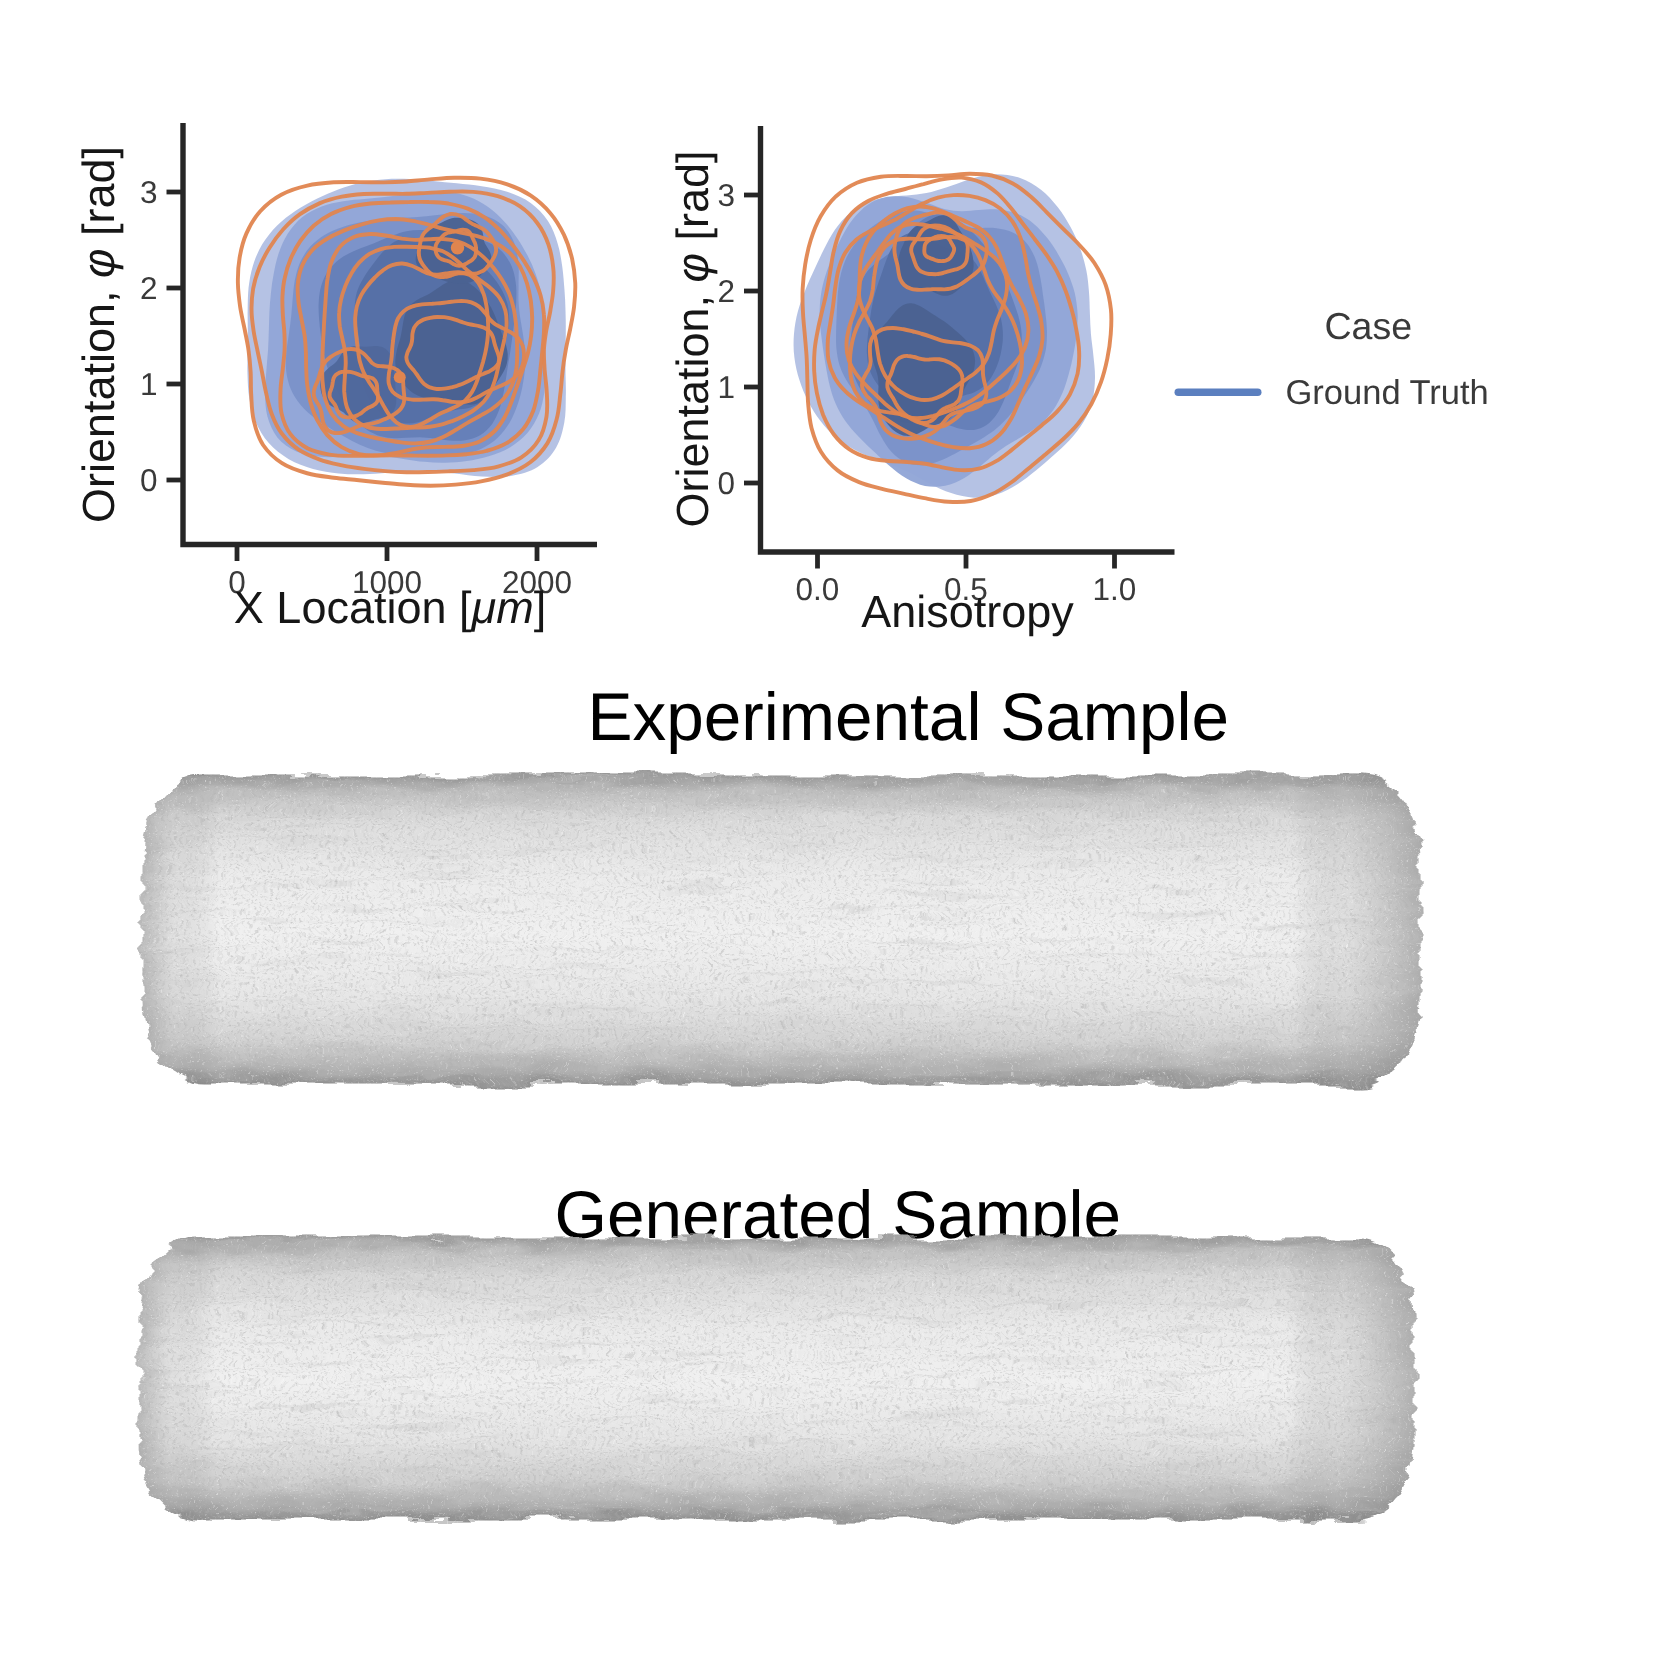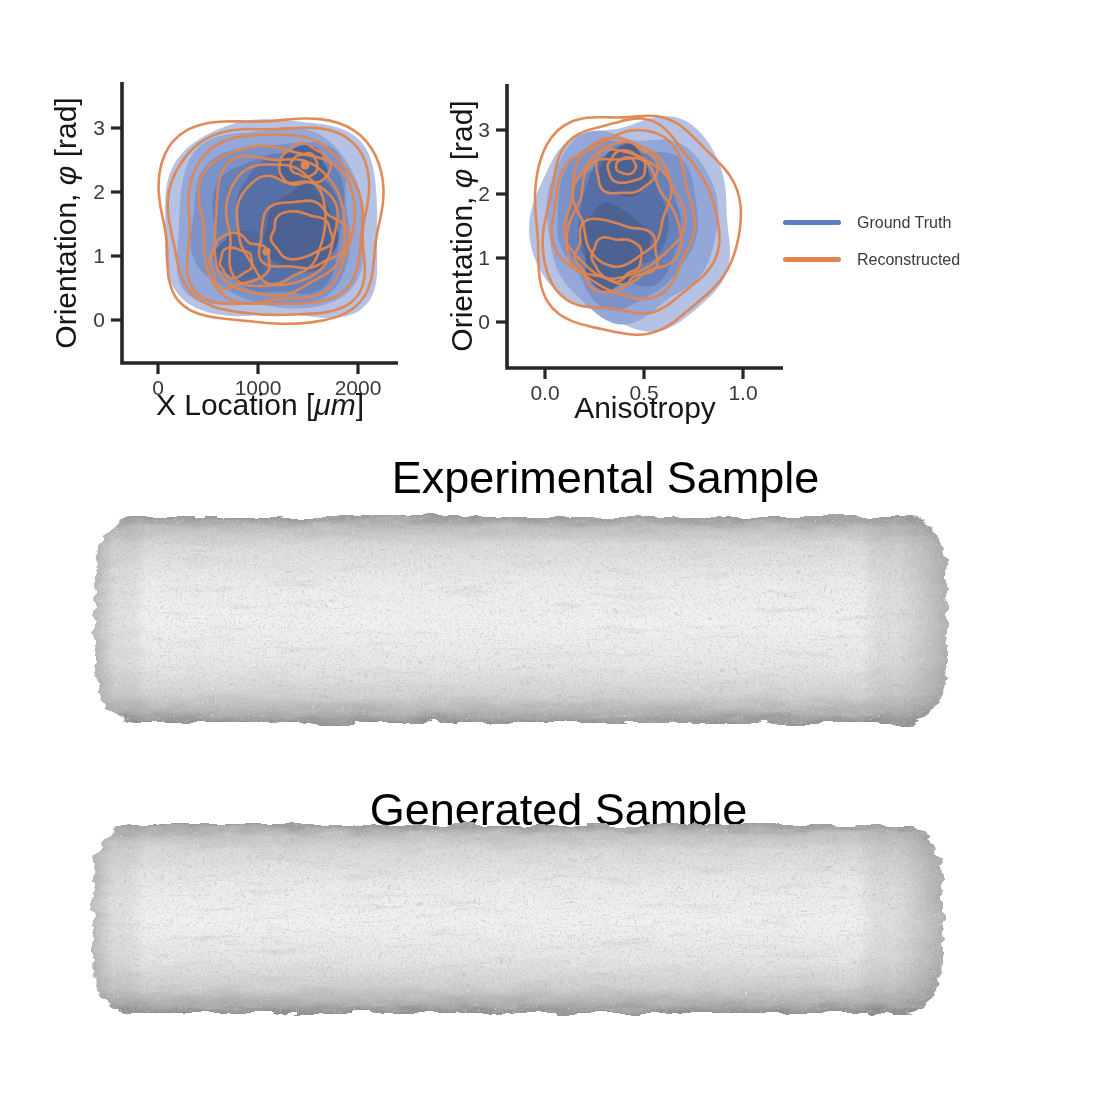--- a/index.html
+++ b/index.html
@@ -8,21 +8,21 @@
   .abs{position:absolute;}
   svg text{font-family:"Liberation Sans",sans-serif;}
   .tick-label{font-size:21px;fill:#3a3a3a;}
   .ax-label{font-size:30px;fill:#161616;}
   .section-title{position:absolute;left:0;width:1117px;text-align:center;
                  font-size:45px;color:#000;line-height:52px;}
   .legend{position:absolute;left:783px;top:204px;width:330px;color:#3a3a3a;}
   .legend-title{font-size:25px;padding-left:100px;margin-bottom:10px;}
   .legend-row{display:flex;align-items:center;height:37px;}
   .legend-swatch{width:58px;height:5px;border-radius:3px;margin-right:16px;flex:0 0 auto;}
-  .legend-label{font-size:16px;text-align:right;}
+  .legend-label{font-size:23px;text-align:right;}
 </style>
 </head>
 <body>
 
 <div class="canvas">
 
   <svg class="abs" style="left:20px;top:58px;" width="400" height="378">
       <path d="M 357.2 162.8 C 357.2 158.2 357.2 153.7 357.0 149.1 C 356.9 144.4 356.7 139.8 356.3 135.0 C 355.9 130.1 355.6 125.2 354.9 120.1 C 354.1 115.0 353.4 109.6 351.8 104.5 C 350.3 99.4 348.3 93.9 345.3 89.4 C 342.3 84.8 338.3 80.5 333.8 77.3 C 329.2 74.0 323.6 71.6 318.1 69.8 C 312.7 67.9 306.7 67.0 301.1 66.1 C 295.5 65.2 290.0 64.8 284.6 64.2 C 279.1 63.6 274.0 63.1 268.7 62.6 C 263.4 62.2 258.3 61.6 253.0 61.4 C 247.7 61.2 242.4 61.1 237.1 61.5 C 231.8 61.9 226.5 62.6 221.3 63.7 C 216.1 64.8 211.0 66.4 205.9 68.2 C 200.9 70.0 196.0 72.2 191.2 74.5 C 186.4 76.9 181.6 79.5 177.1 82.5 C 172.7 85.5 168.3 88.8 164.6 92.5 C 160.9 96.2 157.5 100.5 154.8 104.9 C 152.2 109.3 150.1 114.2 148.6 119.1 C 147.1 123.9 146.3 129.0 145.7 133.9 C 145.2 138.8 145.2 143.7 145.1 148.6 C 145.0 153.4 145.2 158.1 145.2 162.8 C 145.2 167.5 145.1 172.2 145.1 177.0 C 145.0 181.9 144.8 186.8 145.0 191.9 C 145.2 197.0 145.3 202.3 146.2 207.5 C 147.1 212.8 148.3 218.3 150.5 223.3 C 152.6 228.2 155.5 233.3 159.2 237.4 C 162.8 241.5 167.5 245.2 172.5 248.1 C 177.4 251.0 183.2 253.0 188.7 254.6 C 194.3 256.2 200.2 257.0 205.8 257.6 C 211.5 258.2 217.1 258.2 222.5 258.1 C 227.9 258.0 233.1 257.5 238.2 257.1 C 243.3 256.8 248.1 256.2 253.0 256.0 C 257.9 255.8 262.5 255.7 267.6 256.0 C 272.7 256.3 277.7 257.0 283.3 257.6 C 288.9 258.2 295.0 259.4 301.2 259.7 C 307.4 260.0 314.4 260.4 320.6 259.3 C 326.8 258.3 333.4 256.4 338.4 253.3 C 343.5 250.2 347.8 245.5 350.7 240.5 C 353.7 235.6 355.1 229.3 356.2 223.7 C 357.3 218.0 357.1 212.0 357.2 206.5 C 357.4 201.0 357.1 195.8 357.0 190.8 C 357.0 185.8 357.0 181.2 357.0 176.5 C 357.1 171.9 357.2 167.4 357.2 162.8 Z" fill="#b3c0e3" fill-opacity="0.97"></path>
       <path d="M 343.2 162.8 C 343.1 158.5 343.0 154.3 342.6 150.0 C 342.2 145.8 341.7 141.4 340.8 137.2 C 339.9 133.0 338.6 128.7 337.1 124.6 C 335.6 120.5 333.8 116.4 331.7 112.4 C 329.6 108.4 327.3 104.4 324.7 100.6 C 322.1 96.8 319.3 93.0 316.1 89.6 C 312.9 86.1 309.3 82.8 305.4 80.0 C 301.5 77.3 297.1 74.9 292.6 73.2 C 288.1 71.5 283.2 70.5 278.4 69.9 C 273.6 69.3 268.7 69.5 263.9 69.8 C 259.2 70.1 254.6 70.9 250.0 71.5 C 245.4 72.1 241.1 72.8 236.6 73.3 C 232.1 73.9 227.7 74.2 223.0 74.7 C 218.4 75.1 213.6 75.3 208.8 76.2 C 204.0 77.0 198.9 77.9 194.4 79.7 C 189.8 81.5 185.2 83.8 181.4 86.8 C 177.7 89.8 174.4 93.7 171.8 97.8 C 169.2 101.8 167.4 106.4 165.8 110.9 C 164.3 115.3 163.3 120.0 162.5 124.4 C 161.6 128.9 161.0 133.3 160.6 137.6 C 160.1 141.9 159.8 146.1 159.6 150.3 C 159.4 154.5 159.4 158.6 159.2 162.8 C 159.1 167.0 158.9 171.1 158.7 175.4 C 158.4 179.7 157.9 184.1 157.6 188.8 C 157.3 193.6 156.6 198.6 156.7 203.7 C 156.8 208.8 156.9 214.4 158.2 219.4 C 159.6 224.4 161.7 229.7 164.9 233.6 C 168.1 237.5 172.8 240.8 177.6 243.0 C 182.5 245.2 188.5 246.0 193.9 246.5 C 199.4 247.1 205.1 246.5 210.2 246.4 C 215.4 246.2 220.1 245.7 224.6 245.7 C 229.2 245.7 233.3 246.0 237.5 246.4 C 241.7 246.8 245.7 247.5 250.0 248.1 C 254.3 248.7 258.6 249.5 263.0 249.9 C 267.5 250.3 272.1 250.6 276.8 250.5 C 281.5 250.4 286.3 250.1 291.2 249.4 C 296.0 248.7 301.1 247.7 305.8 246.2 C 310.6 244.7 315.6 242.9 319.9 240.3 C 324.2 237.7 328.4 234.4 331.6 230.7 C 334.9 227.0 337.4 222.4 339.3 217.9 C 341.2 213.4 342.1 208.3 342.9 203.5 C 343.6 198.7 343.6 193.9 343.7 189.2 C 343.8 184.6 343.6 180.1 343.5 175.7 C 343.5 171.3 343.4 167.1 343.2 162.8 Z" fill="#92a6d7" fill-opacity="0.97"></path>
       <path d="M 328.6 164.7 C 328.1 161.0 327.3 157.5 326.8 153.9 C 326.3 150.3 325.9 146.8 325.7 143.0 C 325.5 139.2 325.8 135.2 325.7 130.9 C 325.7 126.6 326.1 121.9 325.6 117.3 C 325.1 112.7 324.4 107.5 322.6 103.3 C 320.8 99.1 318.2 95.0 314.9 92.0 C 311.6 89.1 307.2 87.0 302.9 85.7 C 298.6 84.3 293.7 84.1 289.2 84.0 C 284.8 83.9 280.2 84.5 276.0 84.9 C 271.9 85.2 267.9 85.8 264.1 86.2 C 260.3 86.5 256.7 86.8 253.0 87.0 C 249.3 87.2 245.8 87.3 242.1 87.5 C 238.4 87.8 234.8 88.0 231.0 88.5 C 227.3 89.0 223.5 89.5 219.6 90.4 C 215.8 91.2 211.8 92.1 208.0 93.5 C 204.2 94.8 200.2 96.4 196.6 98.5 C 193.1 100.7 189.6 103.3 186.8 106.4 C 184.1 109.5 181.7 113.2 180.0 117.0 C 178.3 120.8 177.3 125.1 176.5 129.2 C 175.7 133.2 175.5 137.4 175.1 141.4 C 174.7 145.4 174.5 149.3 174.1 153.2 C 173.7 157.1 173.1 160.8 172.6 164.7 C 172.1 168.6 171.2 172.6 170.9 176.7 C 170.7 180.8 170.3 185.1 170.8 189.3 C 171.3 193.4 172.3 197.7 173.9 201.5 C 175.5 205.3 177.9 208.9 180.6 212.1 C 183.2 215.3 186.5 218.0 189.7 220.6 C 192.9 223.1 196.3 225.2 199.7 227.3 C 203.0 229.4 206.4 231.4 209.7 233.2 C 213.1 235.1 216.4 236.9 219.9 238.5 C 223.4 240.0 226.9 241.4 230.6 242.5 C 234.2 243.5 238.0 244.2 241.7 244.8 C 245.4 245.3 249.2 245.5 253.0 245.7 C 256.8 246.0 260.6 246.1 264.5 246.1 C 268.4 246.2 272.4 246.3 276.5 246.1 C 280.6 245.9 284.8 245.7 289.0 244.8 C 293.1 244.0 297.4 242.9 301.2 241.0 C 305.0 239.2 308.7 236.7 311.8 233.8 C 314.9 230.9 317.6 227.3 319.8 223.6 C 322.0 219.9 323.6 215.8 325.0 211.8 C 326.5 207.8 327.5 203.7 328.3 199.7 C 329.1 195.7 329.7 191.7 330.0 187.7 C 330.3 183.8 330.2 179.8 330.0 176.0 C 329.8 172.2 329.1 168.4 328.6 164.7 Z" fill="#7b93c9" fill-opacity="0.97"></path>
@@ -97,27 +97,24 @@
       <text x="60" y="207" text-anchor="end" class="tick-label">1</text>
       <line x1="66" y1="136" x2="76" y2="136" stroke="#262626" stroke-width="3.2"></line>
       <text x="60" y="143" text-anchor="end" class="tick-label">2</text>
       <line x1="66" y1="72" x2="76" y2="72" stroke="#262626" stroke-width="3.2"></line>
       <text x="60" y="79" text-anchor="end" class="tick-label">3</text>
       <text x="215" y="360" text-anchor="middle" class="ax-label"><tspan>Anisotropy</tspan></text>
       <text transform="translate(42 168) rotate(-90)" text-anchor="middle" class="ax-label"><tspan>Orientation, </tspan><tspan font-style="italic">φ</tspan><tspan> [rad]</tspan></text>
     </svg>
 
   <div class="legend">
+    <div class="legend-title">Case</div>
     <div class="legend-row">
       <span class="legend-swatch" style="background:#5b7fbf;"></span>
       <span class="legend-label">Ground Truth</span>
-    </div>
-    <div class="legend-row">
-      <span class="legend-swatch" style="background:#e0854f;"></span>
-      <span class="legend-label">Reconstructed</span>
     </div>
   </div>
 
   <div class="section-title" style="top:452px;margin-left:47px;">Experimental Sample</div>
 
   <svg class="abs" style="left:85px;top:503px;" width="880" height="236">
     <defs>
       <linearGradient id="cylGradA" x1="0" y1="0" x2="0" y2="1">
         <stop offset="0%" stop-color="#969696"></stop>
           <stop offset="5%" stop-color="#bdbdbd"></stop>

